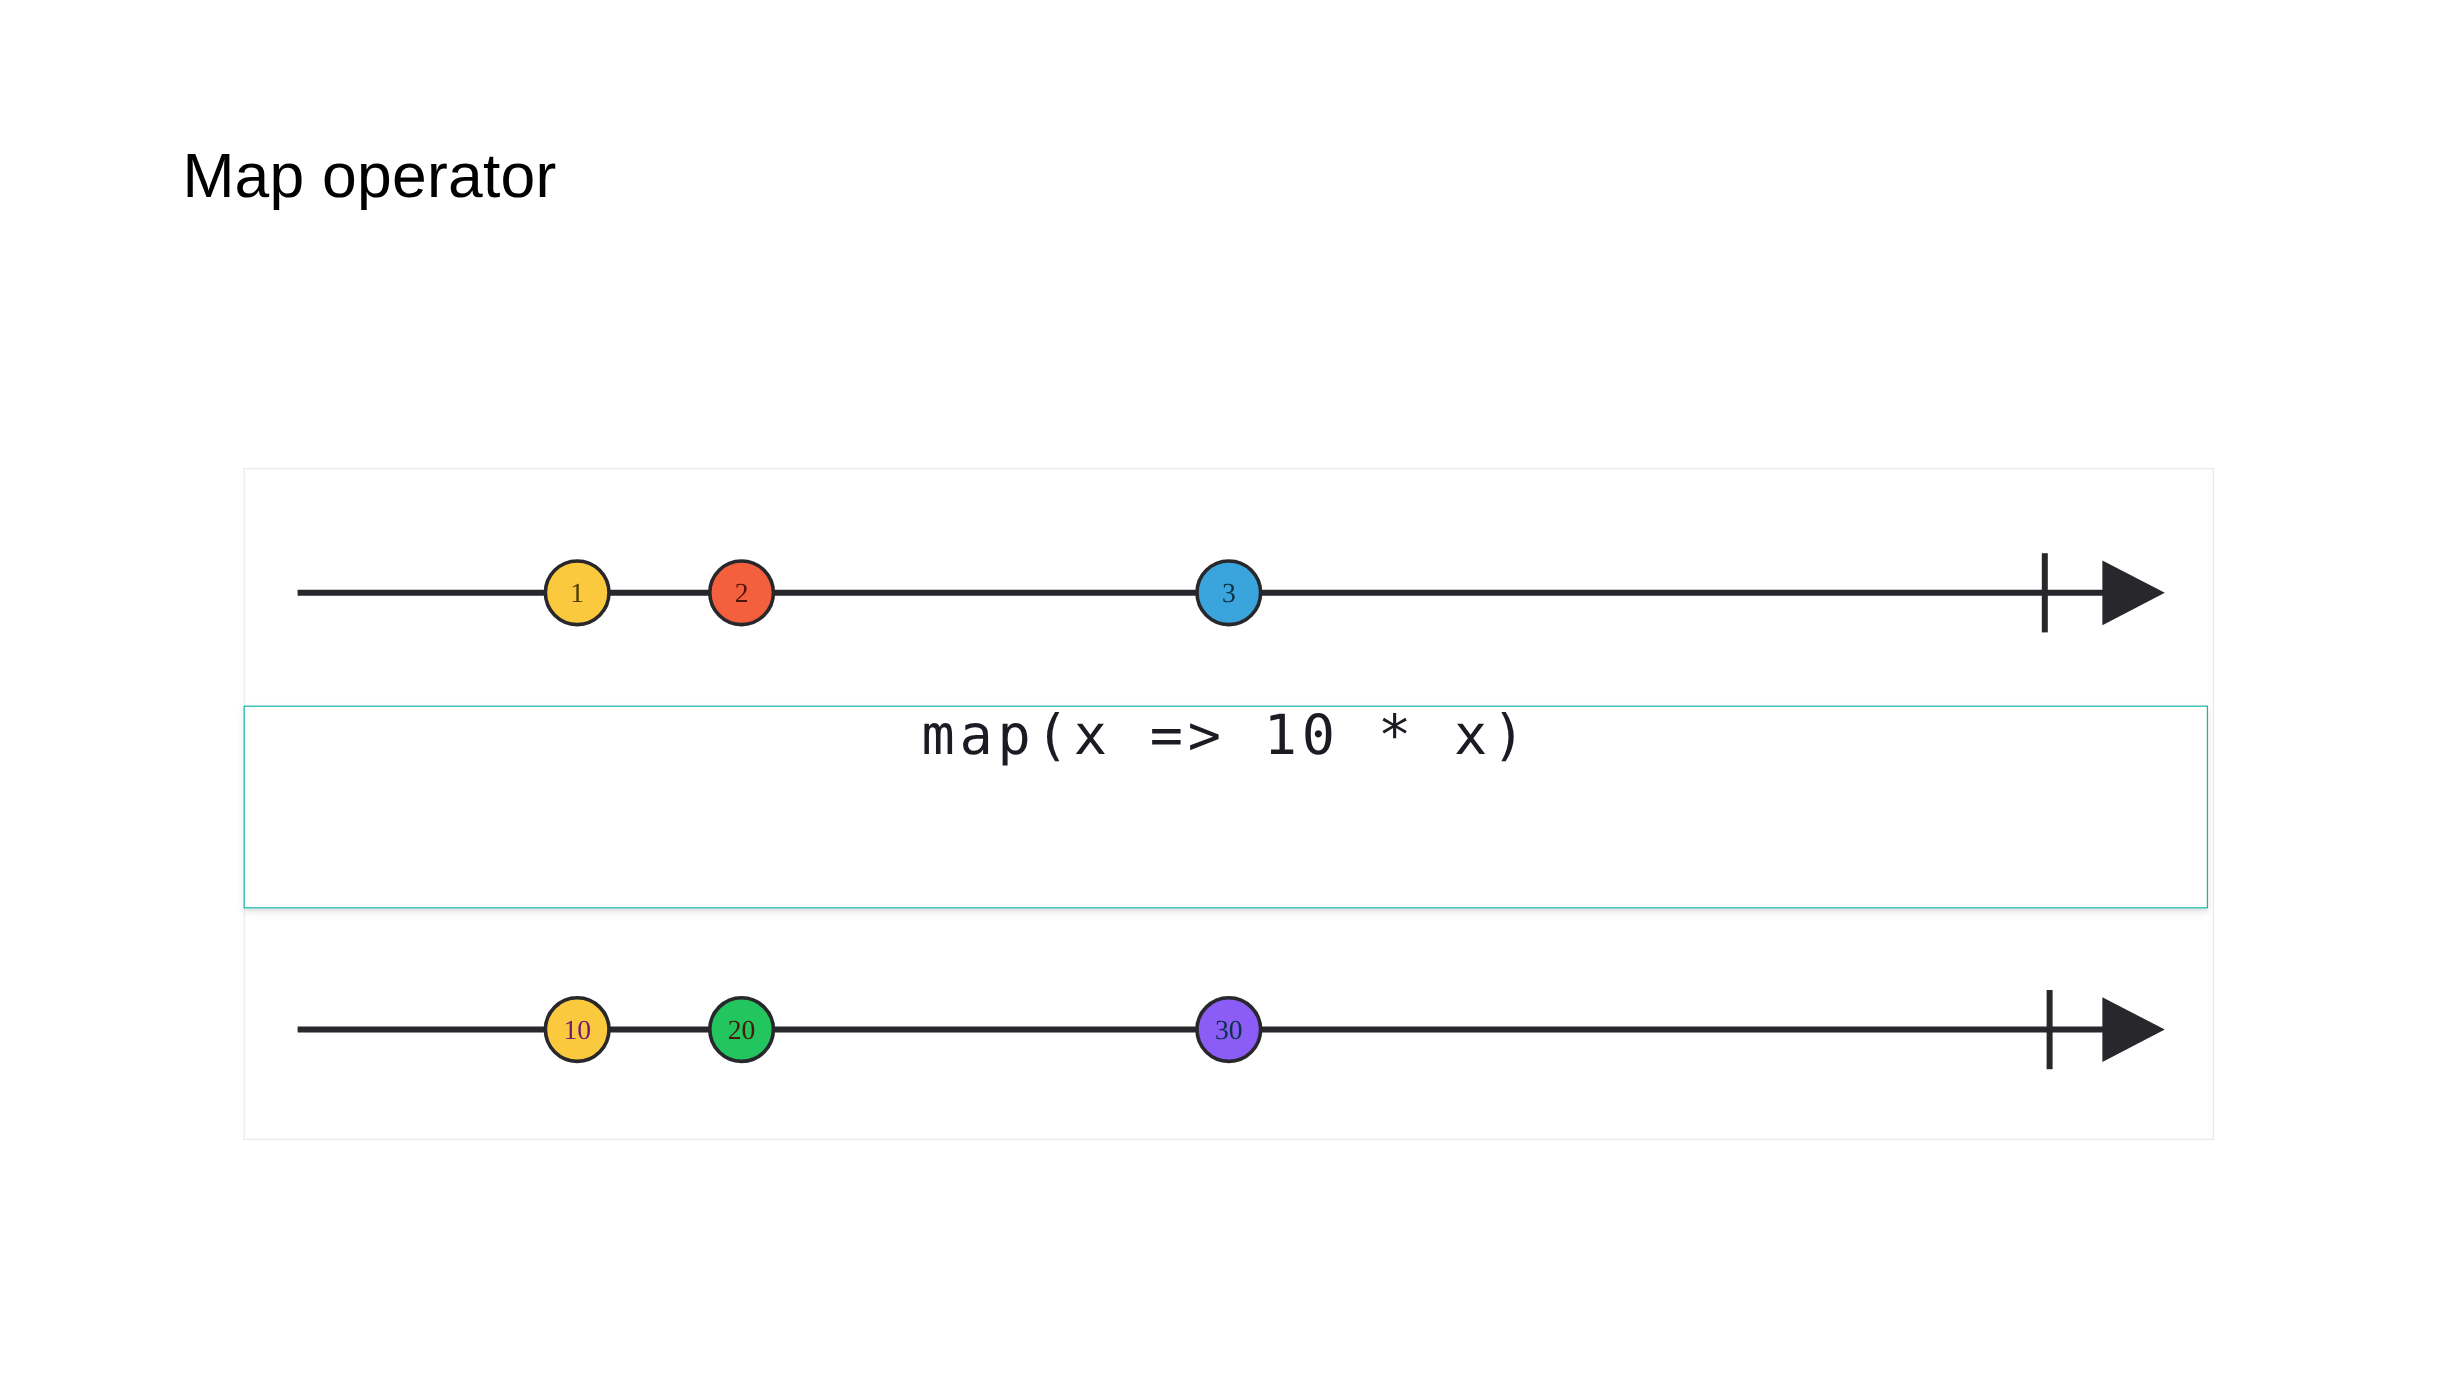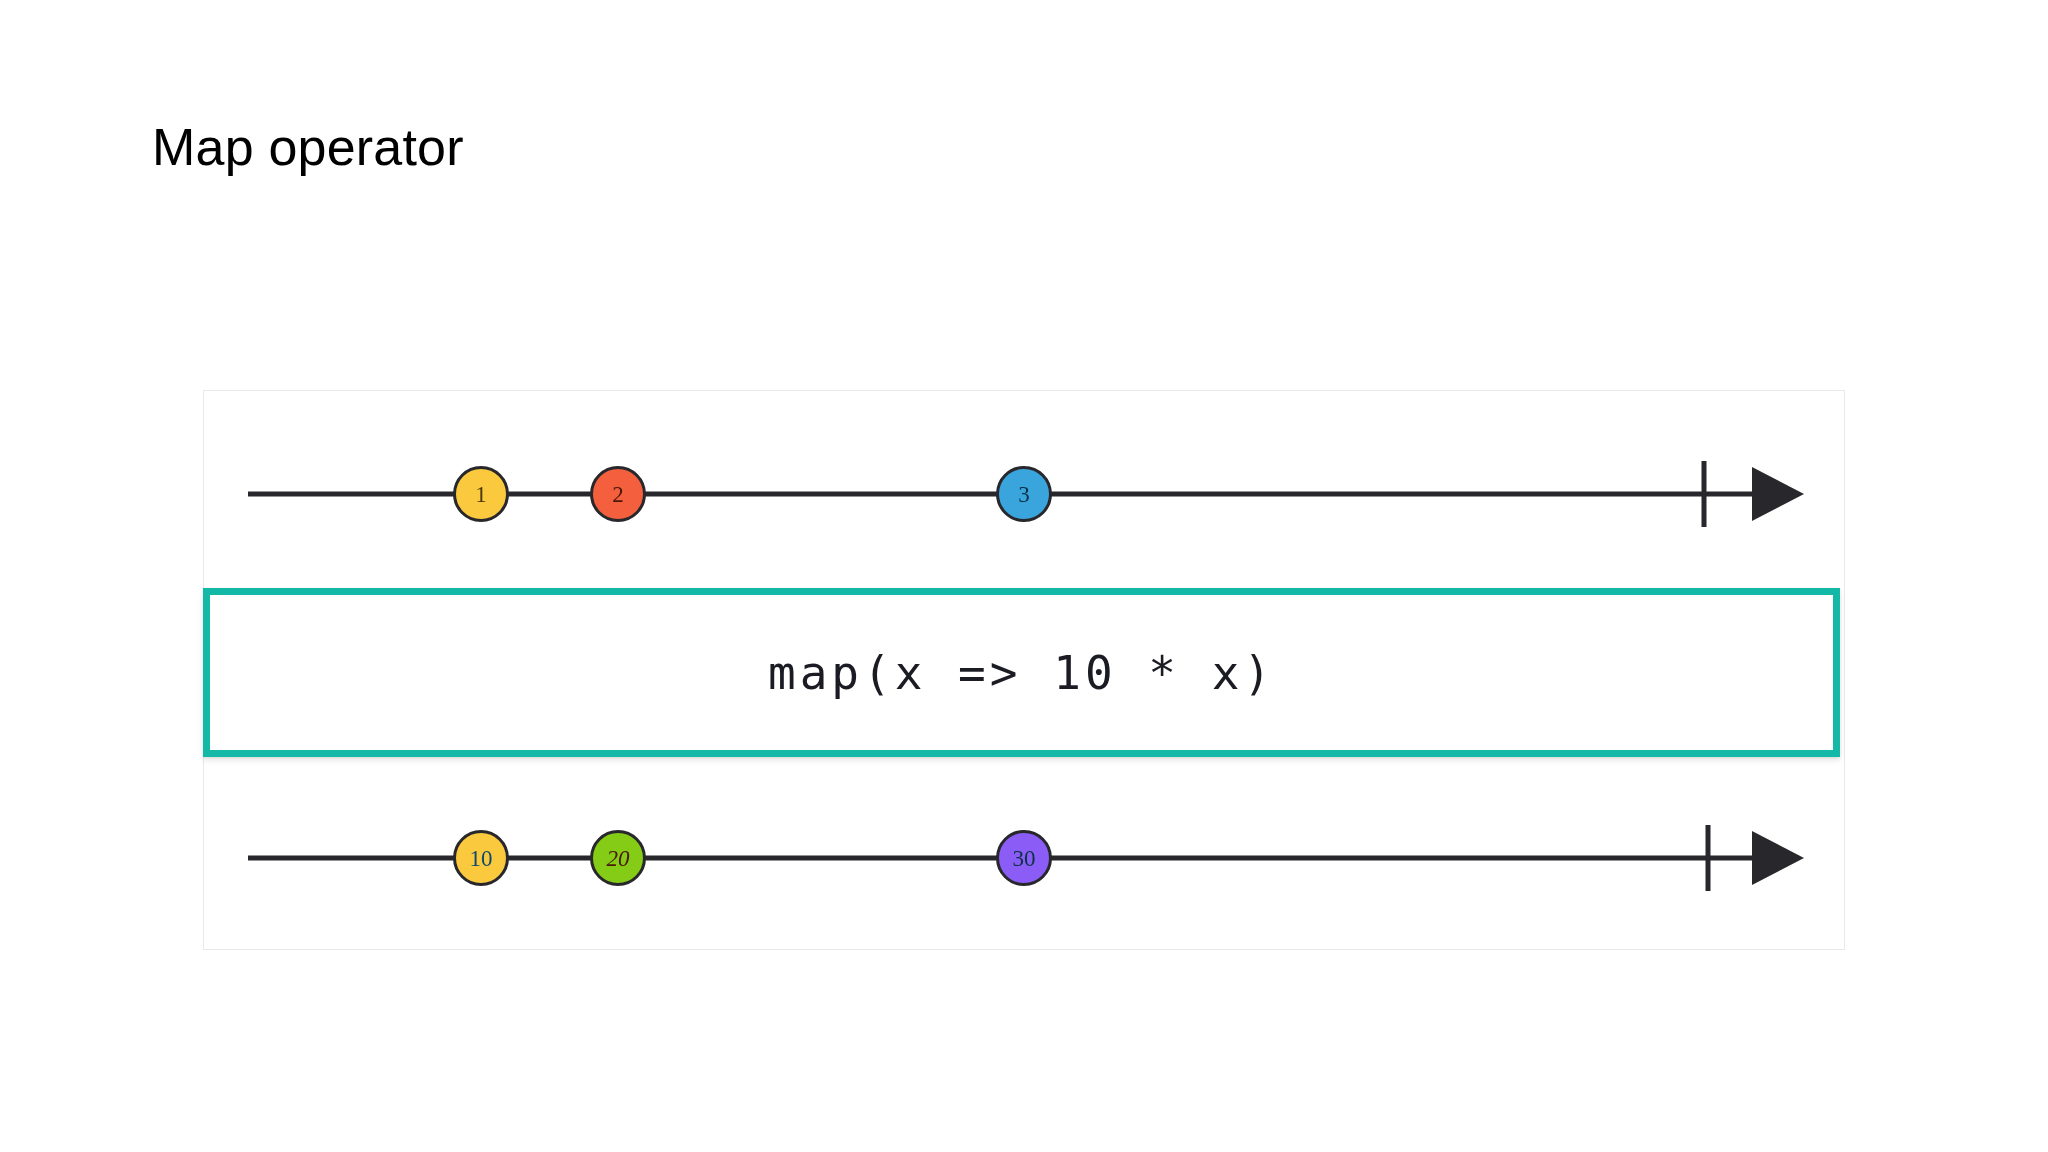--- a/index.html
+++ b/index.html
@@ -84,25 +84,25 @@
   }
 
   
   .operator-box {
     position: absolute;
     left: 203px;
     top: 588px;
     width: 1637px;
     height: 169px;
     background: #ffffff;
-    border: 7px solid #14b8a6;
+    border: 1px solid #14b8a6;
     box-sizing: border-box;
     box-shadow: 0 3px 6px rgba(0,0,0,0.11), 0 1px 2px rgba(0,0,0,0.06);
     display: flex;
-    align-items: center;
+    align-items: flex-start;
     justify-content: center;
     z-index: 5;
   }
   .operator-code {
     font-family: "DejaVu Sans Mono", "Liberation Mono", monospace;
     font-size: 46px;
     font-weight: 400;
     letter-spacing: 4px;
     color: #1b1b24;
     white-space: pre;
@@ -132,24 +132,24 @@
       <span>3</span>
     </div>
   </div>
 
   <div class="timeline bottom">
     <svg class="timeline-svg" viewBox="0 0 1642 150" preserveAspectRatio="none">
       <line class="tl-line" x1="44" y1="75" x2="1552" y2="75" stroke="#27272c" stroke-width="5"></line>
       <line class="tl-tick" x1="1504" y1="42" x2="1504" y2="108" stroke="#27272c" stroke-width="5"></line>
       <polygon class="tl-arrow" points="1548,48 1600,75 1548,102" fill="#27272c"></polygon>
     </svg>
-    <div class="marble" style="left:277px; top:75px; background:#fbc93d; color:#0c4a6e;">
+    <div class="marble" style="left:277px; top:75px; background:#fbc93d; color:#701a75;">
       <span>10</span>
     </div>
-    <div class="marble" style="left:414px; top:75px; background:#84cc16; color:#4a1708;font-style:italic;">
+    <div class="marble" style="left:414px; top:75px; background:#22c55e; color:#4a1708;">
       <span>20</span>
     </div>
     <div class="marble" style="left:820px; top:75px; background:#8b5cf6; color:#0b3246;text-align:right;">
       <span>30</span>
     </div>
   </div>
 
 </div>
 
 <div class="operator-box">

